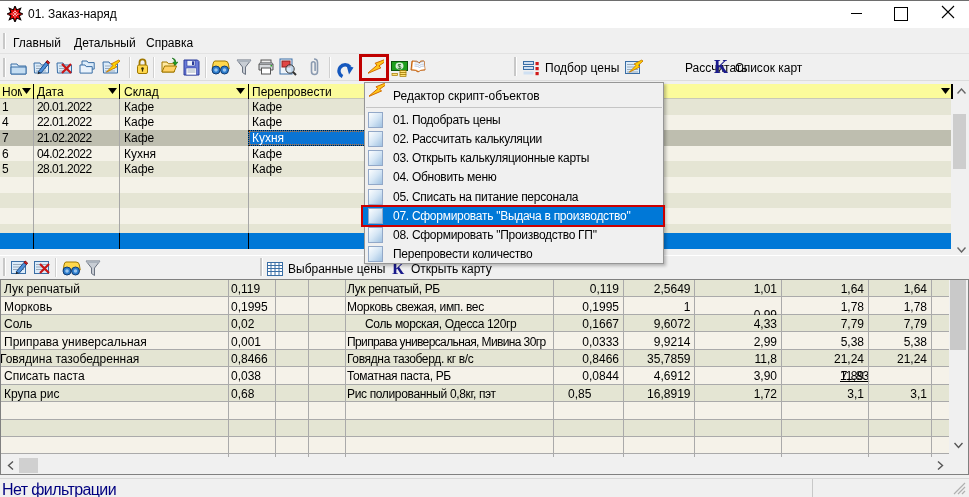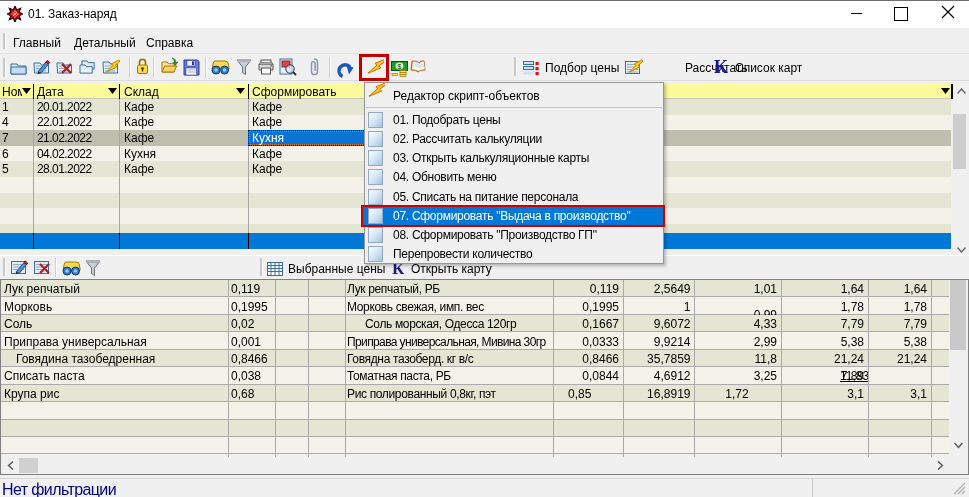--- a/index.html
+++ b/index.html
@@ -174,21 +174,21 @@
     </g>
 </svg>
 <div class="abs t13" style="left:647px;top:61px;margin-left:38px;">Рассчитать</div>
 <div class="abs" style="left:714px;top:57px;font-family:'Liberation Serif',serif;font-size:18px;font-weight:bold;color:#1a1a8c;">K</div>
 <div class="abs t13" style="left:735px;top:61px;">Список карт</div>
 
 <div class="abs" style="left:0;top:84px;width:952px;height:15px;background:#fbfb9b;border-bottom:1px solid #c8c8b8;box-sizing:border-box;"></div>
 <div class="abs t12" style="left:2px;top:84.5px;width:20px;overflow:hidden;">Ном</div>
 <div class="abs t12" style="left:37px;top:84.5px;">Дата</div>
 <div class="abs t12" style="left:124px;top:84.5px;">Склад</div>
-<div class="abs t12" style="left:252px;top:84.5px;">Сформировать</div>
+<div class="abs t12" style="left:252px;top:84.5px;">Перепровести</div>
 <svg class="abs" style="left:22px;top:88px;" width="9" height="6" viewBox="0 0 9 6">
     <polygon points="0,0 9,0 4.5,6" fill="#000"></polygon>
   </svg>
 <svg class="abs" style="left:108px;top:88px;" width="9" height="6" viewBox="0 0 9 6">
     <polygon points="0,0 9,0 4.5,6" fill="#000"></polygon>
   </svg>
 <svg class="abs" style="left:236px;top:88px;" width="9" height="6" viewBox="0 0 9 6">
     <polygon points="0,0 9,0 4.5,6" fill="#000"></polygon>
   </svg>
 <svg class="abs" style="left:941px;top:88px;" width="9" height="6" viewBox="0 0 9 6">
@@ -320,44 +320,44 @@
     <div class="abs" style="left:1px;top:332.35px;width:948px;height:17.44999999999999px;background:#f5f2e9;border-bottom:1px solid #aaa;box-sizing:border-box;"></div>
     <div class="abs t12" style="left:4px;top:334.55px;">Приправа универсальная</div>
     <div class="abs t12" style="left:231px;top:334.55px;">0,001</div>
     <div class="abs t12" style="letter-spacing:-0.62px;left:347px;top:334.55px;width:204px;overflow:hidden;">Приправа универсальная, Мивина 30гр</div>
     <div class="abs t12" style="left:556px;top:334.55px;width:63px;text-align:right;">0,0333</div>
     <div class="abs t12" style="left:626px;top:334.55px;width:64.5px;text-align:right;">9,9214</div>
     <div class="abs t12" style="left:697px;top:334.55px;width:80px;text-align:right;">2,99</div>
     <div class="abs t12" style="left:784px;top:334.55px;width:80px;text-align:right;">5,38</div>
     <div class="abs t12" style="left:871px;top:334.55px;width:56px;text-align:right;">5,38</div>
     <div class="abs" style="left:1px;top:349.8px;width:948px;height:17.44999999999999px;background:#e4e5d3;border-bottom:1px solid #aaa;box-sizing:border-box;"></div>
-    <div class="abs t12" style="left:16px;top:352px;">Говядина тазобедренная</div>
+    <div class="abs t12" style="left:0;top:352px;">Говядина тазобедренная</div>
     <div class="abs t12" style="left:231px;top:352px;">0,8466</div>
     <div class="abs t12" style="letter-spacing:-0.35px;left:347px;top:352px;width:204px;overflow:hidden;">Говядна тазоберд. кг в/с</div>
     <div class="abs t12" style="left:556px;top:352px;width:63px;text-align:right;">0,8466</div>
     <div class="abs t12" style="left:626px;top:352px;width:64.5px;text-align:right;">35,7859</div>
     <div class="abs t12" style="left:697px;top:352px;width:80px;text-align:right;">11,8</div>
     <div class="abs t12" style="left:784px;top:352px;width:80px;text-align:right;">21,24</div>
     <div class="abs t12" style="left:871px;top:352px;width:56px;text-align:right;">21,24</div>
     <div class="abs" style="left:1px;top:367.25px;width:948px;height:17.44999999999999px;background:#f5f2e9;border-bottom:1px solid #aaa;box-sizing:border-box;"></div>
     <div class="abs t12" style="left:4px;top:369.45px;">Списать паста</div>
     <div class="abs t12" style="left:231px;top:369.45px;">0,038</div>
     <div class="abs t12" style="letter-spacing:-0.35px;left:347px;top:369.45px;width:204px;overflow:hidden;">Томатная паста, РБ</div>
     <div class="abs t12" style="left:556px;top:369.45px;width:63px;text-align:right;">0,0844</div>
     <div class="abs t12" style="left:626px;top:369.45px;width:64.5px;text-align:right;">4,6912</div>
-    <div class="abs t12" style="left:697px;top:369.45px;width:80px;text-align:right;">3,25</div>
+    <div class="abs t12" style="left:697px;top:369.45px;width:80px;text-align:right;">3,90</div>
     <div class="abs t12" style="left:784px;top:369.45px;width:80px;text-align:right;">7,89</div>
     <div class="abs t12" style="left:840px;top:369.45px;width:56px;text-align:left;text-decoration:underline;">11,83</div>
     <div class="abs" style="left:1px;top:384.7px;width:948px;height:17.44999999999999px;background:#e4e5d3;border-bottom:1px solid #aaa;box-sizing:border-box;"></div>
     <div class="abs t12" style="left:4px;top:386.9px;">Крупа рис</div>
     <div class="abs t12" style="left:231px;top:386.9px;">0,68</div>
     <div class="abs t12" style="letter-spacing:-0.35px;left:347px;top:386.9px;width:204px;overflow:hidden;">Рис полированный 0,8кг, пэт</div>
     <div class="abs t12" style="left:568px;top:386.9px;width:63px;text-align:left;">0,85</div>
     <div class="abs t12" style="left:626px;top:386.9px;width:64.5px;text-align:right;">16,8919</div>
-    <div class="abs t12" style="left:697px;top:386.9px;width:80px;text-align:center;">1,72</div>
+    <div class="abs t12" style="left:697px;top:386.9px;width:80px;text-align:right;">1,72</div>
     <div class="abs t12" style="left:784px;top:386.9px;width:80px;text-align:right;">3,1</div>
     <div class="abs t12" style="left:871px;top:386.9px;width:56px;text-align:right;">3,1</div>
     <div class="abs" style="left:1px;top:402.15px;width:948px;height:17.44999999999999px;background:#f5f2e9;border-bottom:1px solid #aaa;box-sizing:border-box;"></div>
     <div class="abs" style="left:1px;top:419.6px;width:948px;height:17.44999999999999px;background:#e4e5d3;border-bottom:1px solid #aaa;box-sizing:border-box;"></div>
     <div class="abs" style="left:1px;top:437.04999999999995px;width:948px;height:17.44999999999999px;background:#f5f2e9;border-bottom:1px solid #aaa;box-sizing:border-box;"></div>
     <div class="vline" style="left:228px;top:280px;height:177px;background:#aaa;"></div>
     <div class="vline" style="left:274.5px;top:280px;height:177px;background:#aaa;"></div>
     <div class="vline" style="left:308px;top:280px;height:177px;background:#aaa;"></div>
     <div class="vline" style="left:344.5px;top:280px;height:177px;background:#aaa;"></div>
     <div class="vline" style="left:553px;top:280px;height:177px;background:#aaa;"></div>

